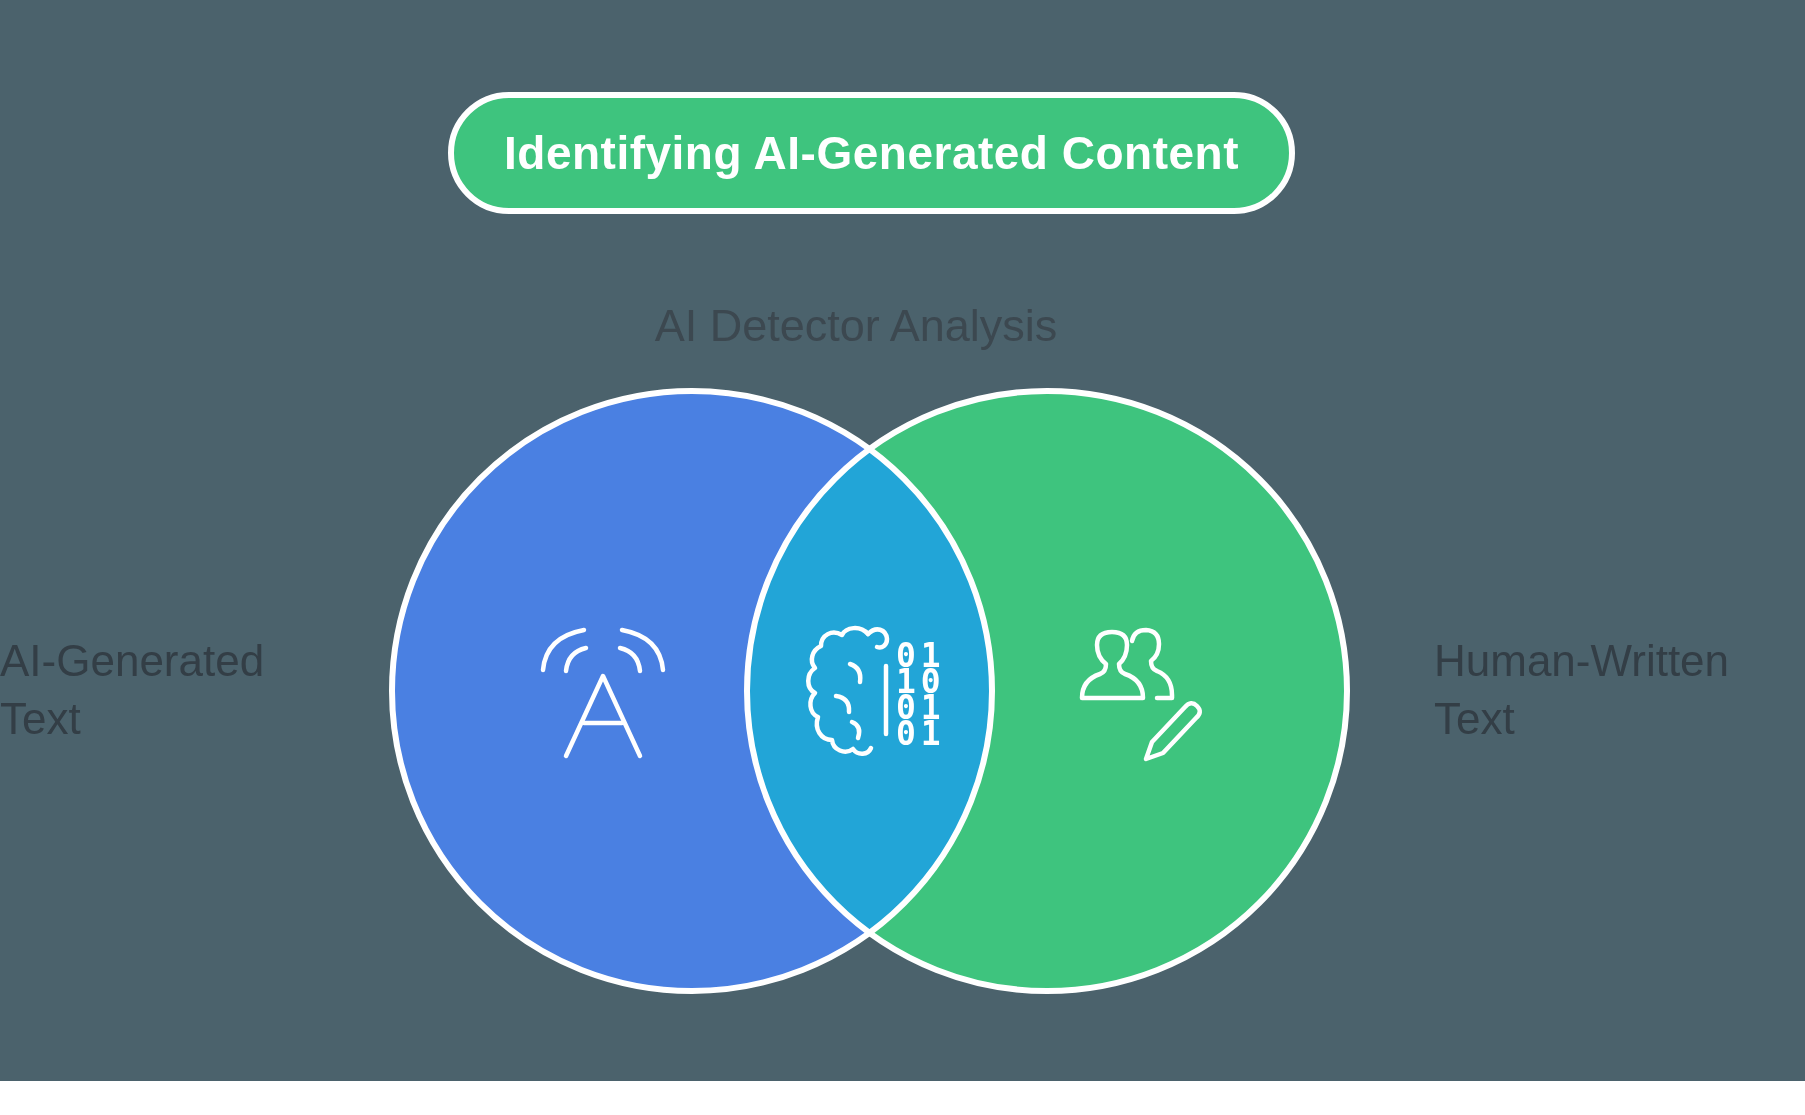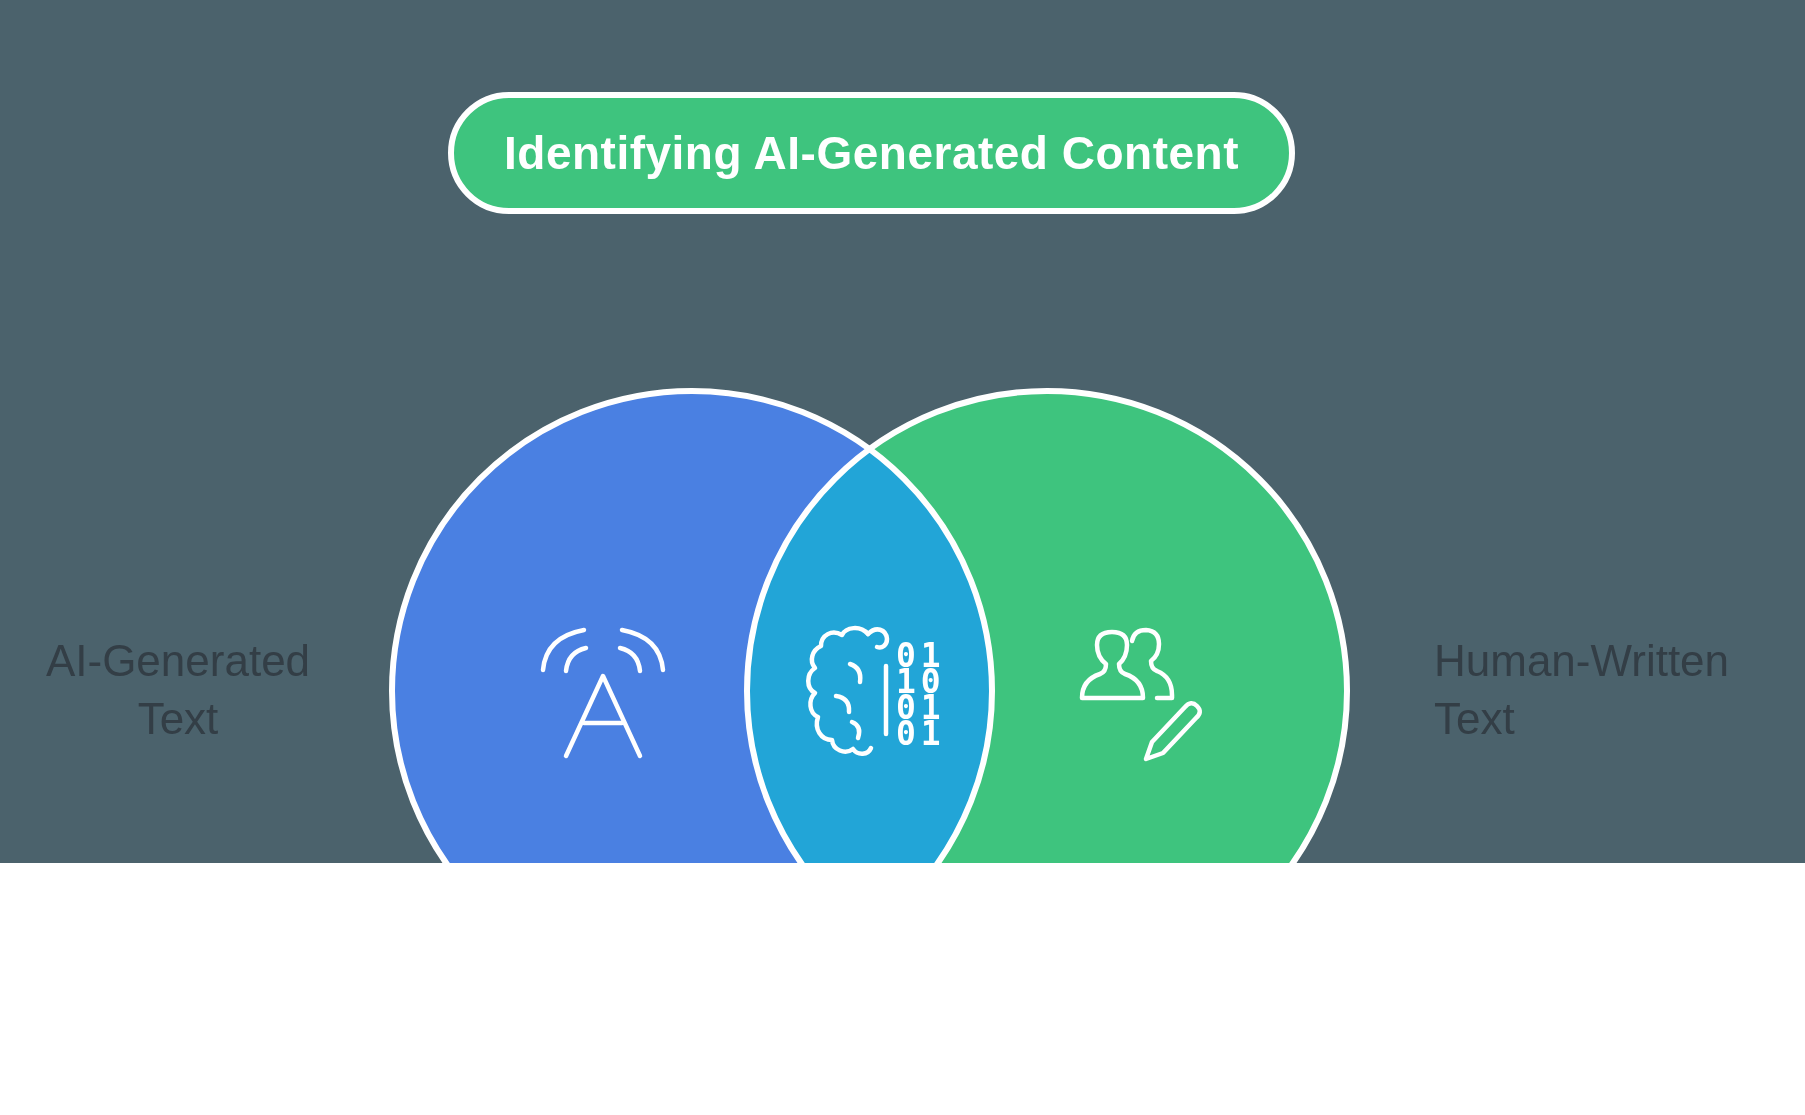--- a/index.html
+++ b/index.html
@@ -1,20 +1,20 @@
 <!DOCTYPE html>
 <html><head>
 <meta charset="utf-8">
 <style>
   html, body { margin: 0; padding: 0; }
   body { font-family: "Liberation Sans", sans-serif; }
   .canvas {
     position: relative;
     width: 1805px;
-    height: 863px;
+    height: 1081px;
     background: #4B626C;
     overflow: hidden;
   }
   .title-pill {
     position: absolute;
     left: 448px;
     top: 92px;
     width: 847px;
     height: 122px;
     box-sizing: border-box;
@@ -50,38 +50,39 @@
     position: absolute;
     top: 632px;
     color: #333E46;
     font-size: 44px;
     line-height: 58px;
   }
   .set-label span { display: block; }
   .set-label.left {
     left: 0;
     width: 356px;
-    text-align: center;
+    text-align: left;
   }
   .set-label.right {
     left: 1393px;
     width: 400px;
     text-align: left;
     margin-left: 41px;
   }
 </style>
 </head>
 <body>
 
 <div class="canvas">
 
   <div class="title-pill">
     <span>Identifying AI-Generated Content</span>
   </div>
 
+  <div class="heading">AI Detector Analysis</div>
 
   <svg class="venn" width="1805" height="1115" viewBox="0 0 1805 1115">
     <defs>
       <clipPath id="clipLeft">
           <circle cx="692" cy="691" r="300"></circle>
         </clipPath>
     </defs>
 
     <circle cx="692" cy="691" r="300" fill="#4A80E2"></circle>
     <circle cx="1047" cy="691" r="300" fill="#3EC47E"></circle>

